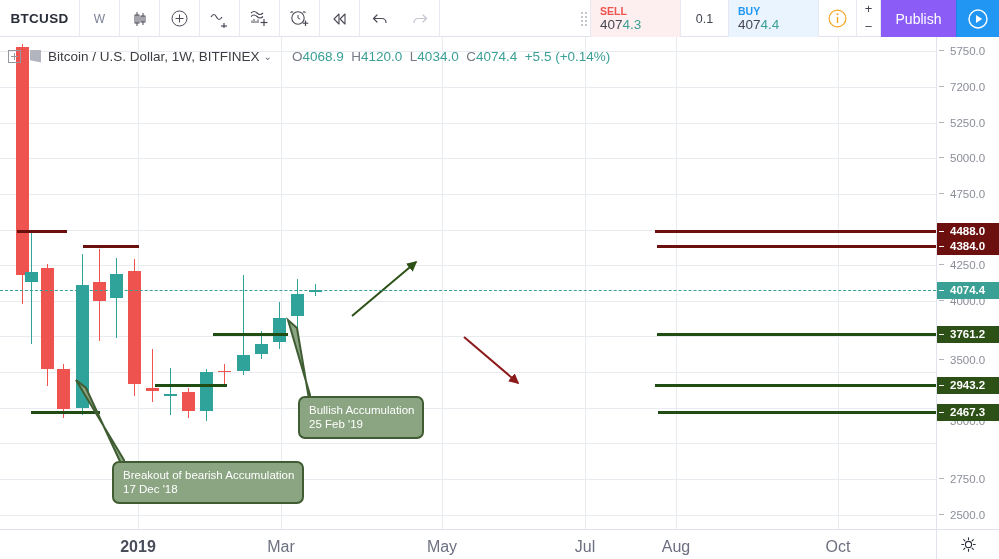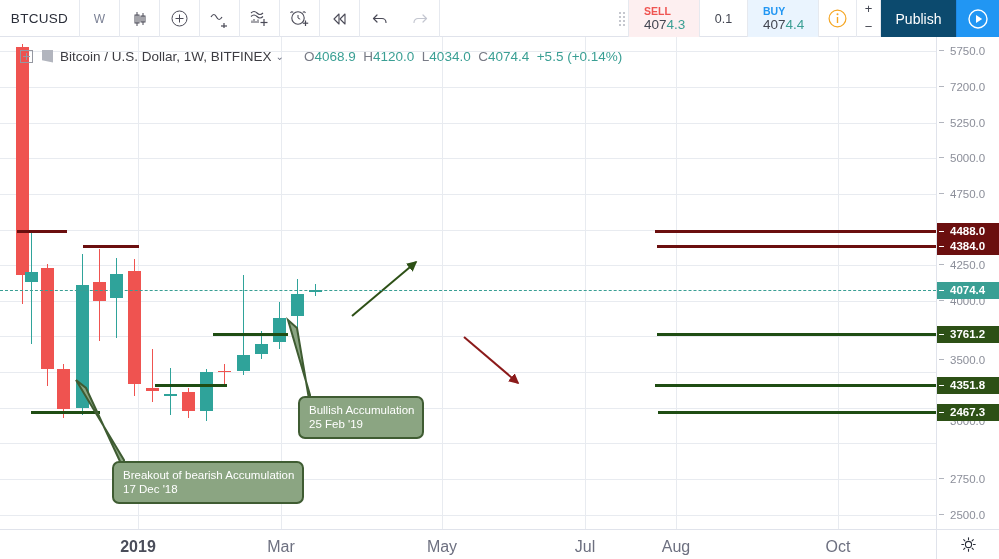--- a/index.html
+++ b/index.html
@@ -15,58 +15,58 @@
   
   .toolbar {
     position: absolute; top:0; left:0; width:999px; height:37px;
     border-bottom:1px solid #e0e3eb; display:flex; align-items:stretch;
     background:#fff;
   }
   .tb-cell {
     display:flex; align-items:center; justify-content:center;
     border-right:1px solid #e6e9ef; height:37px; color:#4a4a57;
   }
-  .tb-symbol { width:80px; font-size:13.5px; font-weight:normal; letter-spacing:.3px; color:#2a2e39; }
+  .tb-symbol { width:80px; font-size:13.5px; font-weight:bold; letter-spacing:.3px; color:#2a2e39; }
   .tb-interval { width:40px; font-size:12px; color:#7b8195; }
   .tb-icon { width:40px; }
   .tb-icon svg { display:block; }
   .tb-gap { flex:1; border-right:none; }
 
   .drag-dots { width:14px; display:flex; align-items:center; justify-content:center; border-right:1px solid #e6e9ef;}
   .drag-dots i { display:block; width:2px; height:2px; background:#b2b5be; border-radius:50%; margin:1px 0;}
   .dots-col { display:flex; }
   .dots-col > div { display:flex; flex-direction:column; margin:0 1px;}
 
   .sell-box, .buy-box {
-    width:71px; padding-left:15px; flex-direction:column; align-items:flex-start;
+    width:90px; padding-left:9px; flex-direction:column; align-items:flex-start;
     justify-content:center; display:flex;
   }
   .sell-box { background:#fdeff0; }
   .buy-box  { background:#eaf4fe; }
   .sb-label { font-size:10.5px; font-weight:bold; line-height:12px; }
   .sell-box .sb-label { color:#ef5350; }
   .buy-box .sb-label { color:#2196f3; }
   .sb-price { font-size:13.5px; line-height:15px; color:#434651; }
   .sb-price em { font-style:normal; color:#3a9f94; }
   .qty-box { width:48px; font-size:12.5px; color:#434651; }
 
   .info-circle { width:38px; }
   .plusminus { width:24px; display:flex; flex-direction:column; justify-content:center; align-items:center;
                font-size:13px; color:#434651; line-height:15px; border-right:1px solid #e6e9ef;}
   .plusminus span { display:block; height:18px; line-height:18px; }
   .publish-btn {
-    width:76px; background:#0c4a6e; color:#fff; font-size:14px;
+    width:76px; background:#8b5cf6; color:#fff; font-size:14px;
     display:flex; align-items:center; justify-content:center; border-right:1px solid #1e88e5;
     cursor:pointer;
   }
   .play-btn { width:42px; background:#2196f3; display:flex; align-items:center; justify-content:center; }
 
   
   .infoline {
-    position:absolute; top:45px; left:20px; height:22px;
+    position:absolute; top:45px; left:8px; height:22px;
     display:flex; align-items:center; font-size:13.5px; color:#3c3c42;
     white-space:nowrap; z-index:40;
   }
   .infoline .plusbox { width:13px;height:13px;border:1px solid #9598a1;position:relative;margin-right:9px;}
   .infoline .plusbox:before,.infoline .plusbox:after{content:"";position:absolute;background:#9598a1;}
   .infoline .plusbox:before{left:5px;top:2px;width:1px;height:7px;}
   .infoline .plusbox:after{top:5px;left:2px;height:1px;width:7px;}
   .flag { width:11px;height:13px;background:#b2b5be;margin-right:7px;
           clip-path:polygon(0 0,100% 0,100% 100%,0 82%); }
   .sym-name { color:#3c3c42; }
@@ -418,21 +418,21 @@
       <div class="ptick" style="top: 221.174px;">4250.0</div>
       <div class="ptick" style="top: 256.826px;">4000.0</div>
       <div class="ptick" style="top: 316px;">3500.0</div>
       <div class="ptick" style="top: 377px;">3000.0</div>
       <div class="ptick" style="top: 435.087px;">2750.0</div>
       <div class="ptick" style="top: 470.739px;">2500.0</div>
       <div class="pbadge" style="top: 185.733px; background: rgb(107, 15, 15);">4488.0</div>
       <div class="pbadge" style="top: 200.564px; background: rgb(107, 15, 15);">4384.0</div>
       <div class="pbadge" style="top: 244.716px; background: rgb(58, 159, 148);">4074.4</div>
       <div class="pbadge" style="top: 289.381px; background: rgb(45, 80, 22);">3761.2</div>
-      <div class="pbadge" style="top: 340.135px; background: rgb(45, 80, 22);">4351.8</div>
+      <div class="pbadge" style="top: 340.135px; background: rgb(45, 80, 22);">2943.2</div>
       <div class="pbadge" style="top: 367.245px; background: rgb(45, 80, 22);">2467.3</div>
     </div>
 
   <div class="timescale" id="timescale">
       <div class="ttick bold" style="left: 138px;">2019</div>
       <div class="ttick" style="left: 281px;">Mar</div>
       <div class="ttick" style="left: 442px;">May</div>
       <div class="ttick" style="left: 585px;">Jul</div>
       <div class="ttick" style="left: 676px;">Aug</div>
       <div class="ttick" style="left: 838px;">Oct</div>

